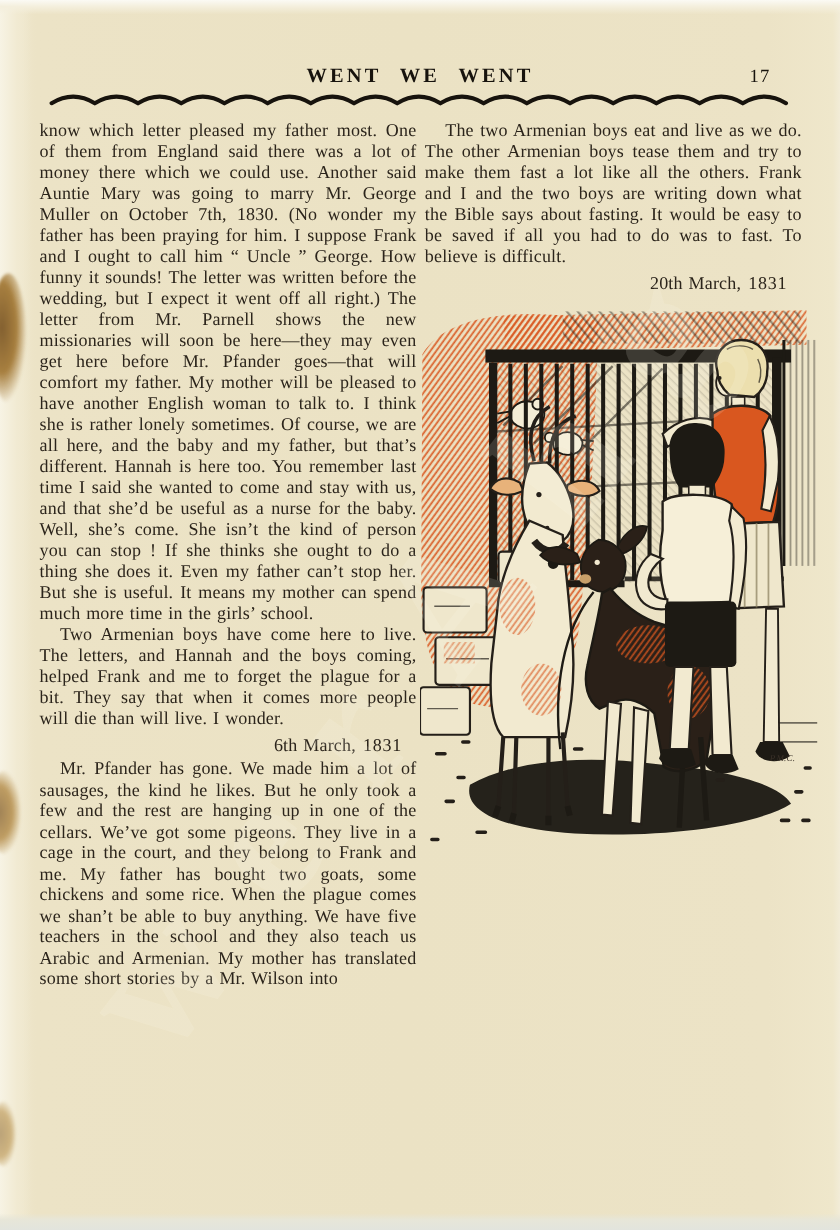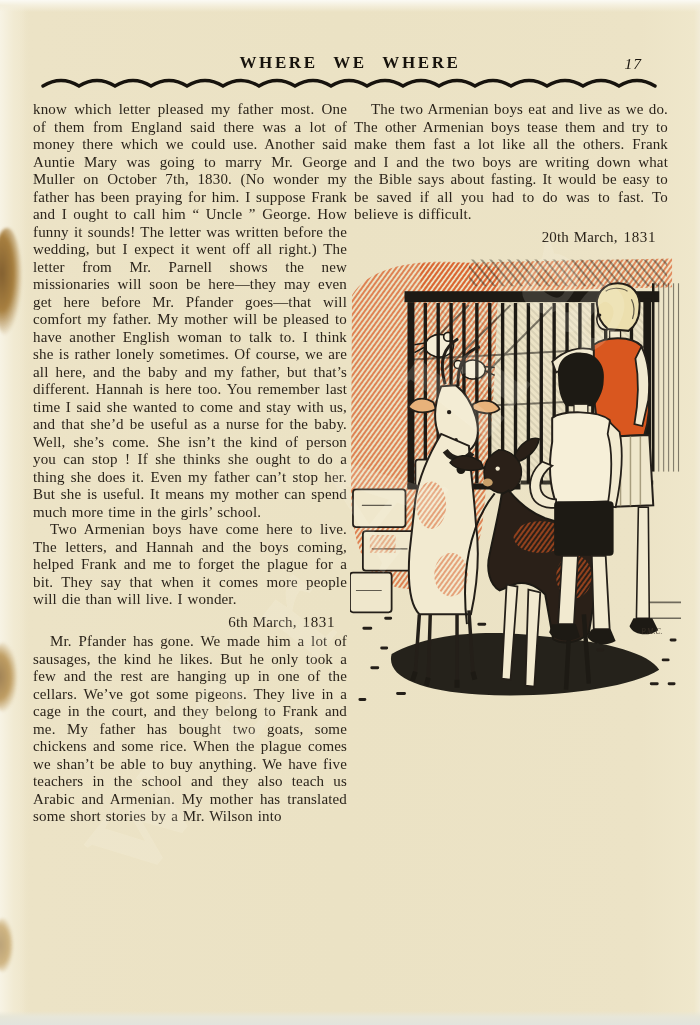--- a/index.html
+++ b/index.html
@@ -26,21 +26,21 @@
   .watermark{
     position:absolute;left:50%;top:52%;transform:translate(-50%,-50%) rotate(-52deg);
     font-size:150px;font-weight:bold;letter-spacing:52px;white-space:nowrap;
     color:#fffdf0;opacity:.14;pointer-events:none;user-select:none;
   }
   header{position:relative;padding-top:53px;}
   .running-title{
     text-align:center;font-weight:bold;font-size:17px;letter-spacing:2.6px;
     word-spacing:9px;color:#17130d;
   }
-  .page-number{position:absolute;top:55px;right:58px;font-size:15.5px;letter-spacing:1px;color:#17130d;font-style:italic;}
+  .page-number{position:absolute;top:55px;right:58px;font-size:15.5px;letter-spacing:1px;color:#17130d;}
   .wavy-rule{display:block;margin:2px auto 0 auto;}
   main{display:flex;gap:7px;padding:10px 22px 0 33px;}
   .col{width:314px;font-size:15px;line-height:17.5px;text-align:justify;
     letter-spacing:.15px;word-spacing:1px;}
   .col p{margin:0;}
   p.indent{text-indent:17px;}
   p.date-heading{text-align:right;padding-right:12px;margin:5px 0 2px 0;text-indent:0;}
   .dt{}
   .yr{margin-left:6px;letter-spacing:.6px;}
   .mark{color:#c0391b;font-weight:bold;margin-left:4px;}
@@ -53,21 +53,21 @@
 <div class="page">
   <div class="edge-left"></div>
   <div class="edge-top"></div>
   <div class="edge-bottom"></div>
   <div class="stain s1"></div>
   <div class="stain s2"></div>
   <div class="stain s3"></div>
   <div class="watermark">werAhg</div>
 
   <header>
-    <div class="running-title">WHERE WE WHERE</div>
+    <div class="running-title">WENT WE WENT</div>
     <div class="page-number">17</div>
     <svg class="wavy-rule" width="622" height="16" viewBox="0 0 622 16">
       <path d="M4 11 q18 -11 36 0 q18 -11 36 0 q18 -11 36 0 q18 -11 36 0 q18 -11 36 0 q18 -11 36 0 q18 -11 36 0 q18 -11 36 0 q18 -11 36 0 q18 -11 36 0 q18 -11 36 0 q18 -11 36 0 q18 -11 36 0 q18 -11 36 0 q18 -11 36 0 q18 -11 36 0 q18 -11 36 0" fill="none" stroke="#17130d" stroke-width="3.4" stroke-linecap="round"></path>
     </svg>
   </header>
 
   <main>
     <section class="col">
       <p class="noindent">know which letter pleased my father most. One of them from England said there was a lot of money there which we could use. Another said Auntie Mary was going to marry Mr. George Muller on October 7th, 1830. (No wonder my father has been praying for him. I suppose Frank and I ought to call him “ Uncle ” George. How funny it sounds! The letter was written before the wedding, but I expect it went off all right.) The letter from Mr. Parnell shows the new missionaries will soon be here—they may even get here before Mr. Pfander goes—that will comfort my father. My mother will be pleased to have another English woman to talk to. I think she is rather lonely sometimes. Of course, we are all here, and the baby and my father, but that’s different. Hannah is here too. You remember last time I said she wanted to come and stay with us, and that she’d be useful as a nurse for the baby. Well, she’s come. She isn’t the kind of person you can stop ! If she thinks she ought to do a thing she does it. Even my father can’t stop her. But she is useful. It means my mother can spend much more time in the girls’ school.</p>
       <p class="indent">Two Armenian boys have come here to live. The letters, and Hannah and the boys coming, helped Frank and me to forget the plague for a bit. They say that when it comes more people will die than will live. I wonder.</p>

